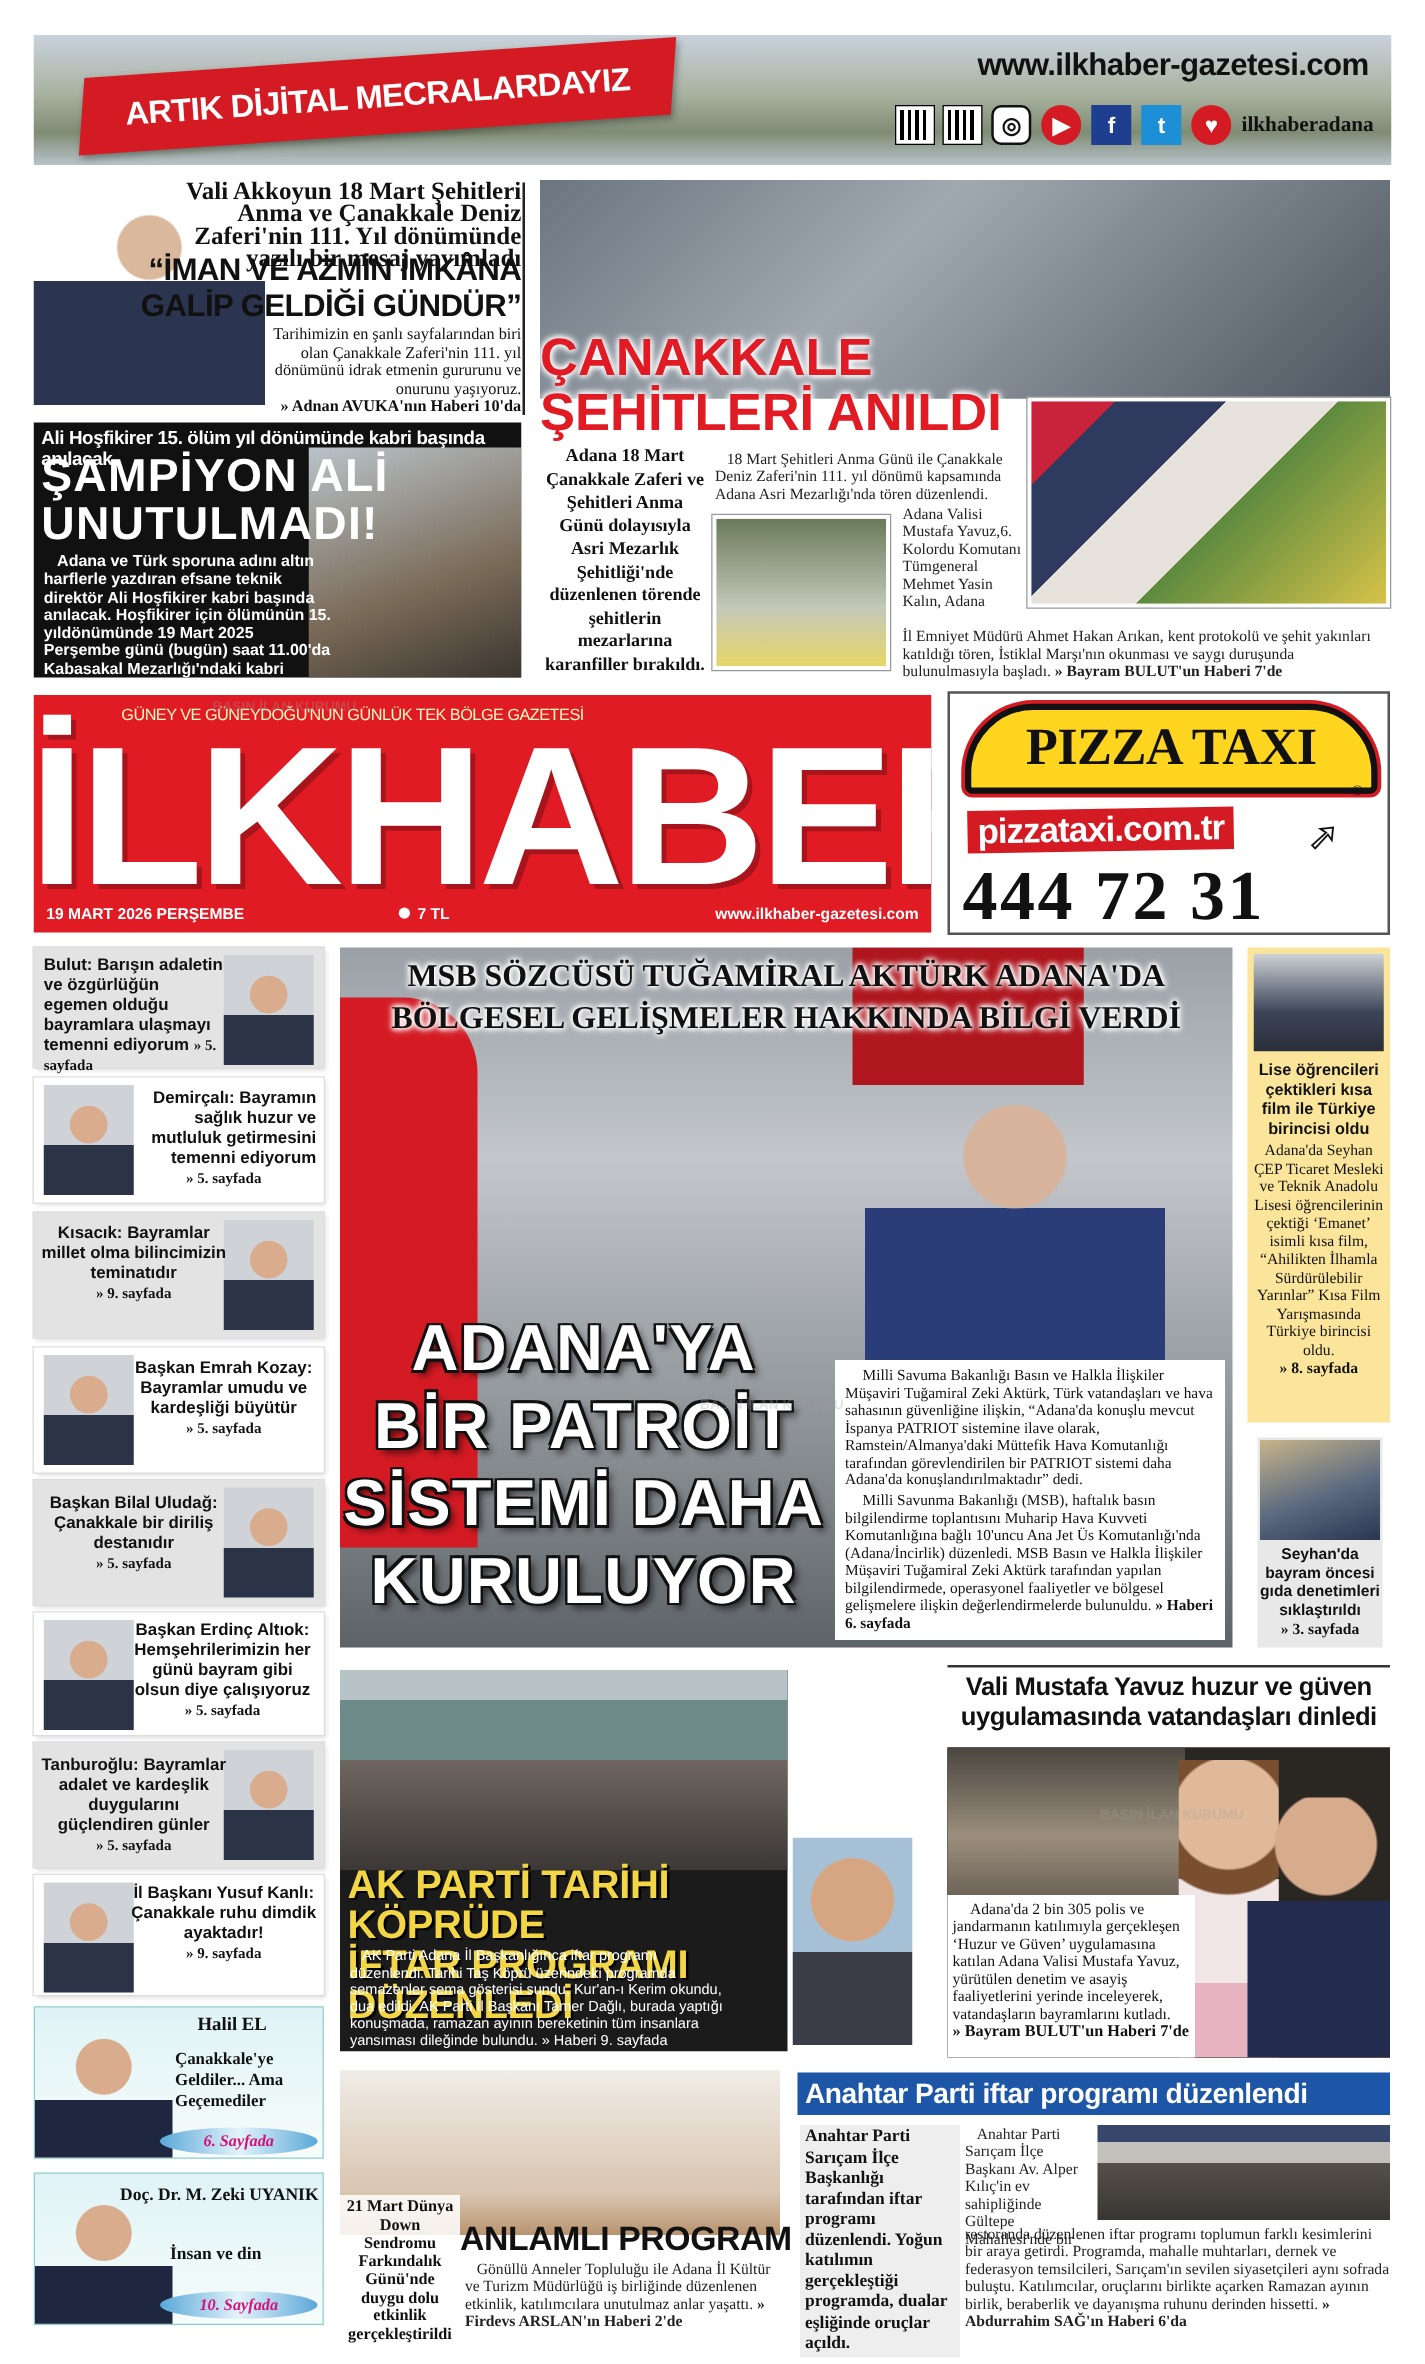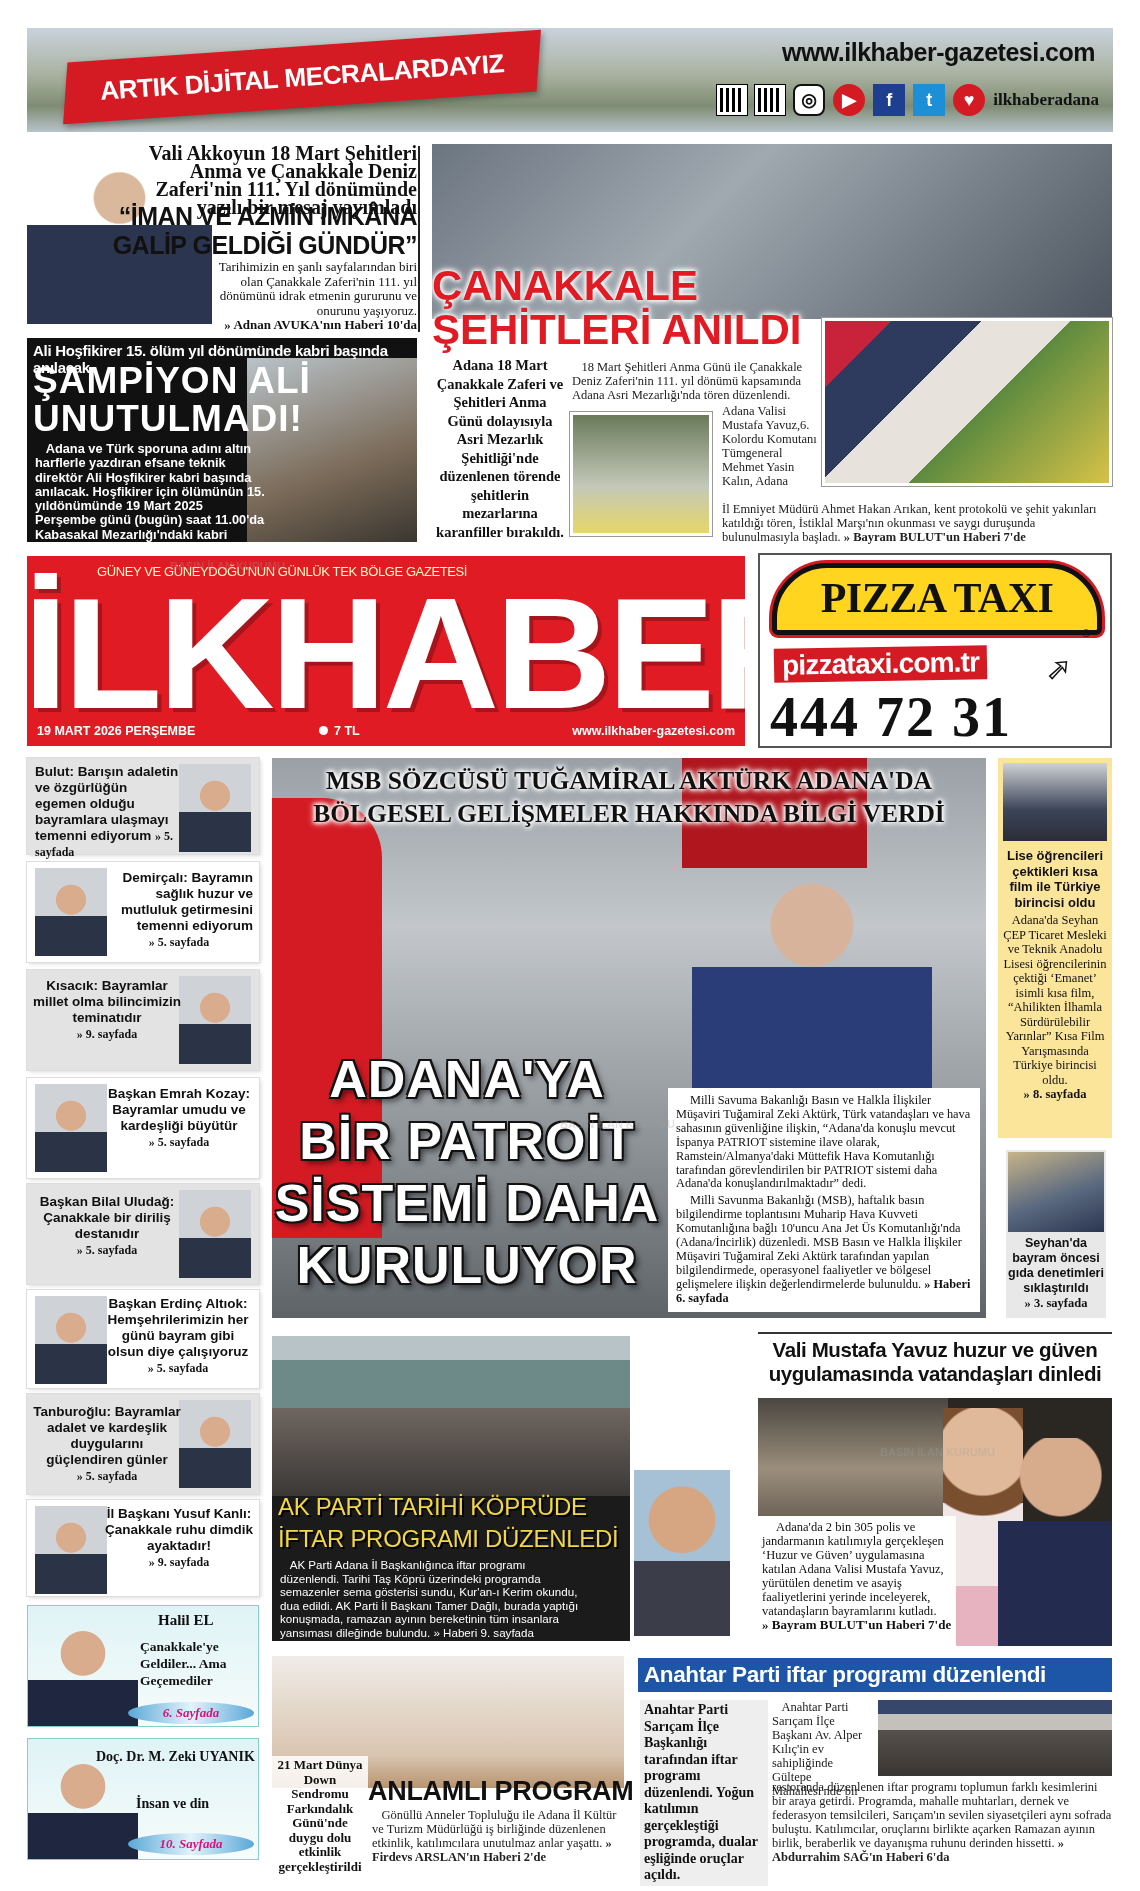--- a/index.html
+++ b/index.html
@@ -97,21 +97,21 @@
   #lise .pic{left:5px;top:5px;width:104px;height:78px;background:linear-gradient(180deg,#cfd3d6,#3c4458 60%,#2a2e3a)}
   #lise .h{left:4px;top:90px;width:106px;text-align:center;font-family:"Liberation Sans",sans-serif;font-weight:700;font-size:13px;line-height:15.5px}
   #lise .b{left:4px;top:155px;width:106px;text-align:center;font-size:12.5px;line-height:14.5px}
   #seyhan{left:1006px;top:1150px;width:100px;height:168px;background:#e8e8e8}
   #seyhan .pic{left:2px;top:2px;width:96px;height:80px;background:linear-gradient(160deg,#c7b489,#5b6a80 55%,#2b3550)}
   #seyhan .h{left:0;top:86px;width:100px;text-align:center;font-family:"Liberation Sans",sans-serif;font-weight:700;font-size:12.5px;line-height:15px}
 
   
   #ak{left:272px;top:1336px;width:358px;height:305px;background:#1b1b1b;overflow:hidden}
   #ak .pic{left:0;top:0;width:358px;height:160px;background:linear-gradient(180deg,#b7c3c7 0 15%,#6e8a88 15% 45%,#6f6660 45%,#3b3836)}
-  #ak .h{left:6px;top:155px;font-family:"Liberation Sans",sans-serif;font-weight:400;font-size:24px;line-height:32px;color:#f2d645;letter-spacing:-.3px;text-shadow:2px 2px 0 #000}
+  #ak .h{left:6px;top:155px;font-family:"Liberation Sans",sans-serif;font-weight:700;font-size:32px;line-height:32px;color:#f2d645;letter-spacing:-.3px;text-shadow:2px 2px 0 #000}
   #ak .b{left:8px;top:222px;width:300px;color:#fff;font-family:"Liberation Sans",sans-serif;font-size:11.6px;line-height:13.6px}
 
   
   #yavuz-line{left:758px;top:1332px;width:354px;height:2px;background:#333}
   #yavuz-h{left:758px;top:1338px;width:354px;text-align:center;font-family:"Liberation Sans",sans-serif;font-weight:700;font-size:20.5px;line-height:24px;letter-spacing:-.4px}
   #yavuz-pic{left:758px;top:1398px;width:354px;height:248px;background:linear-gradient(180deg,#2a2622 0 45%,#2a2622 45%),#2a2622;overflow:hidden}
   #yavuz-pic .car{left:0;top:0;width:190px;height:118px;background:linear-gradient(180deg,#4a4640,#9b8e7c 60%,#6e6458)}
   #yavuz-pic .man{left:240px;top:40px;width:114px;height:208px;background:radial-gradient(circle at 55% 18%,#d7ac8c 0 22%,transparent 23%),linear-gradient(180deg,transparent 0 40%,#232c4e 40%)}
   #yavuz-pic .child{left:185px;top:10px;width:80px;height:238px;background:radial-gradient(circle at 50% 18%,#e0b99a 0 22%,#7a4f2f 23% 32%,transparent 33%),linear-gradient(180deg,transparent 0 40%,#f0e6e6 40% 75%,#e7b3c0 75%)}
   #yavuz-txt{left:758px;top:1516px;width:198px;height:130px;background:#fff;padding:4px 2px 0 4px;font-size:12.5px;line-height:14px}

